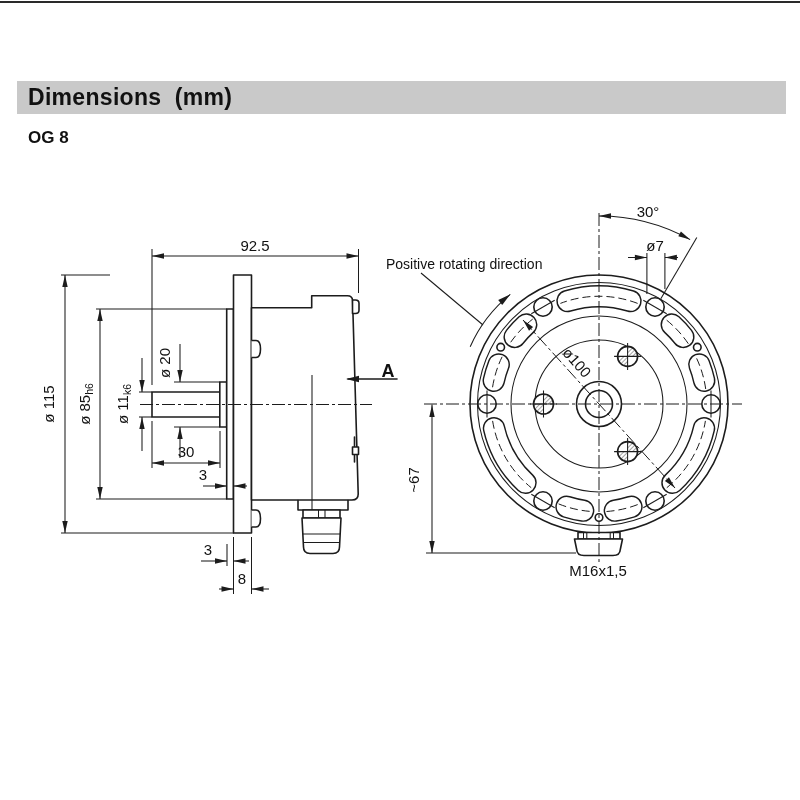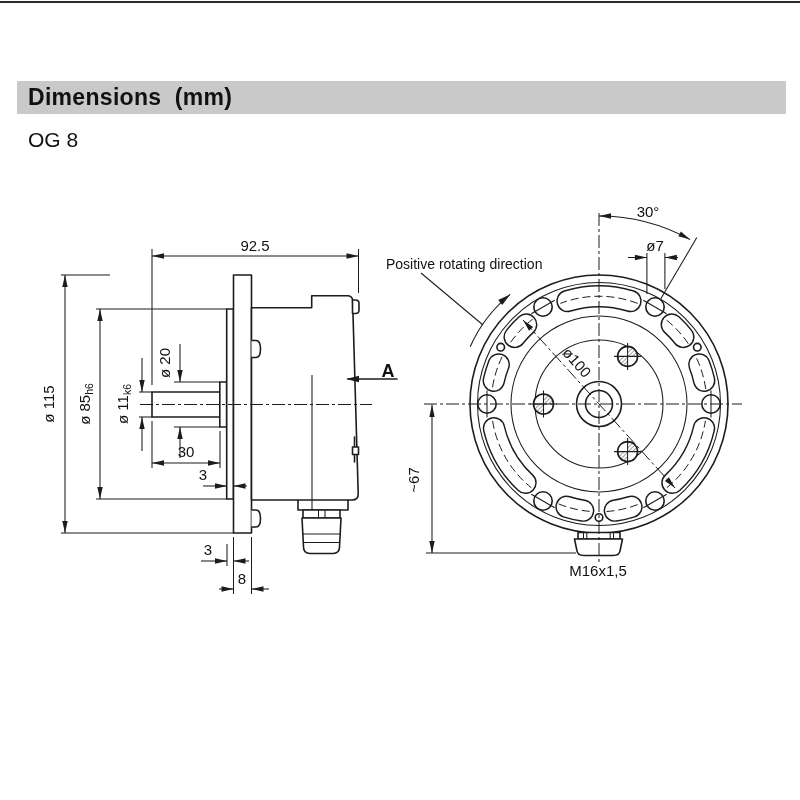--- a/index.html
+++ b/index.html
@@ -2,21 +2,21 @@
 <html><head>
 <meta charset="utf-8">
 <style>
   html,body{margin:0;padding:0;background:#fff;}
   #page{position:relative;width:800px;height:800px;background:#fff;overflow:hidden;
         font-family:"Liberation Sans", sans-serif;color:#111;}
   .top-rule{position:absolute;left:0;top:1px;width:800px;height:2px;background:#2a2a2a;}
   .hdr-bar{position:absolute;left:17px;top:81px;width:769px;height:33px;background:#c9c9c9;
            display:flex;align-items:center;}
   .hdr-title{font-size:23px;font-weight:bold;padding-left:11px;white-space:pre;letter-spacing:.3px;}
-  .model{position:absolute;left:28px;top:128px;font-size:21px;font-weight:normal;}
+  .model{position:absolute;left:28px;top:128px;font-size:17px;font-weight:bold;}
   svg{position:absolute;left:0;top:0;}
   .ln{stroke:#1c1c1c;stroke-width:1.6;fill:none;stroke-linecap:round;stroke-linejoin:round;}
   .lnw{stroke:#1c1c1c;stroke-width:1.6;fill:#fff;stroke-linejoin:round;}
   .thin{stroke:#1c1c1c;stroke-width:1.05;fill:none;}
   .ctr{stroke:#1c1c1c;stroke-width:1;fill:none;stroke-dasharray:13 3 3 3;}
   .slotdark{stroke:#1c1c1c;stroke-width:22.5;fill:none;stroke-linecap:round;}
   .slotwhite{stroke:#fff;stroke-width:19.6;fill:none;stroke-linecap:round;}
   .slotdash{stroke:#1c1c1c;stroke-width:1;fill:none;stroke-dasharray:8 4;}
   .arr{fill:#1c1c1c;stroke:none;}
   .dimtxt{font-size:15px;fill:#111;}

